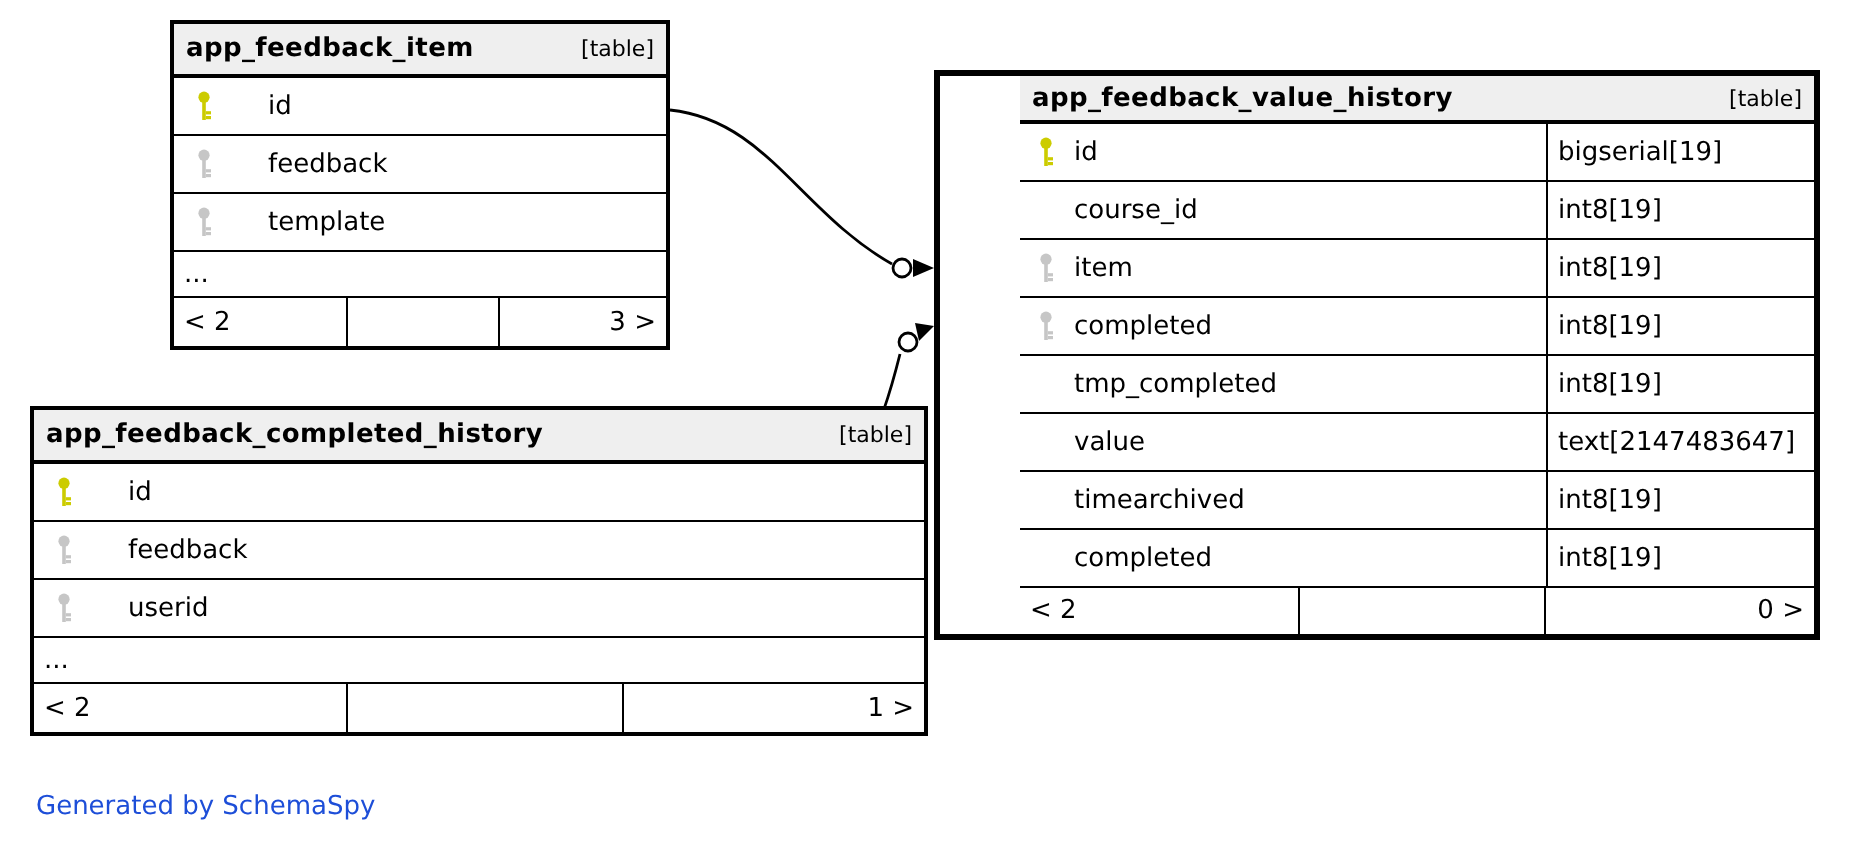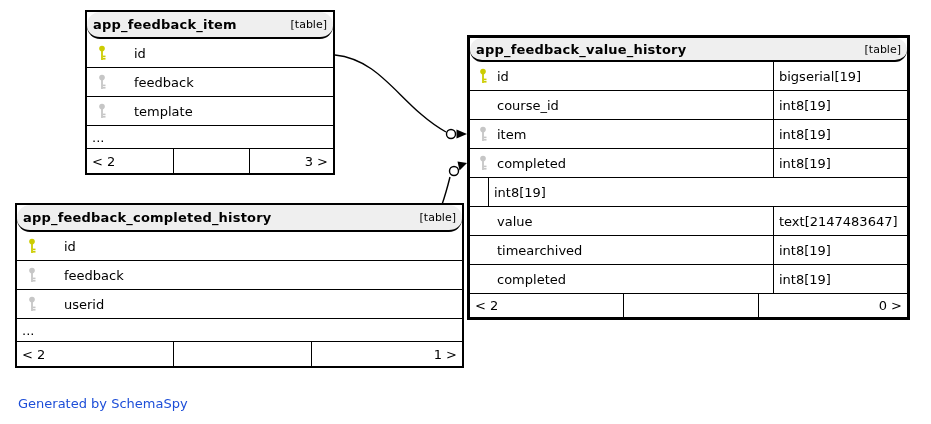--- a/index.html
+++ b/index.html
@@ -7,26 +7,26 @@
     position:relative; width:931px; height:424px; background:#ffffff;
     font-family:"DejaVu Sans","Liberation Sans",sans-serif; color:#000;
     overflow:hidden;
   }
   .connectors { position:absolute; left:0; top:0; z-index:1; }
 
   .table-node {
     position:absolute; background:#ffffff; border:2px solid #000; z-index:2;
     box-sizing:border-box;
   }
-  .t3 { border-width:3px; }
+  .t3 { border-width:3px;padding-left:40px; }
 
   .t-header {
     background:#efefef; border-bottom:2px solid #000;
     display:flex; justify-content:space-between; align-items:center;
-    padding:0 6px; height:25px; font-size:13px; box-sizing:content-box;border-radius:13px;
+    padding:0 6px; height:25px; font-size:13px; box-sizing:content-box;
   }
   .t3 .t-header { height:22px; }
   .t-name { font-weight:bold; letter-spacing:0.2px; }
   .t-badge { font-size:11px; }
 
   .t-row {
     display:flex; align-items:center; border-bottom:1px solid #000;
     height:28px; font-size:13px;
   }
   .t-ellipsis {
@@ -208,20 +208,21 @@
       <span class="col-name">completed</span>
       <span class="col-type">int8[19]</span>
     </div>
     <div class="t-row">
       <span class="key-icon"><svg width="10" height="16" viewBox="0 0 10 16">
             <circle cx="5" cy="3.6" r="2.8" fill="currentColor"></circle>
             <rect x="4.1" y="5.6" width="1.8" height="9.4" fill="currentColor"></rect>
             <rect x="5.9" y="10.6" width="2.6" height="1.6" fill="currentColor"></rect>
             <rect x="5.9" y="13" width="2.6" height="1.6" fill="currentColor"></rect>
           </svg></span>
+      <span class="col-name">tmp_completed</span>
       <span class="col-type">int8[19]</span>
     </div>
     <div class="t-row">
       <span class="key-icon"><svg width="10" height="16" viewBox="0 0 10 16">
             <circle cx="5" cy="3.6" r="2.8" fill="currentColor"></circle>
             <rect x="4.1" y="5.6" width="1.8" height="9.4" fill="currentColor"></rect>
             <rect x="5.9" y="10.6" width="2.6" height="1.6" fill="currentColor"></rect>
             <rect x="5.9" y="13" width="2.6" height="1.6" fill="currentColor"></rect>
           </svg></span>
       <span class="col-name">value</span>

